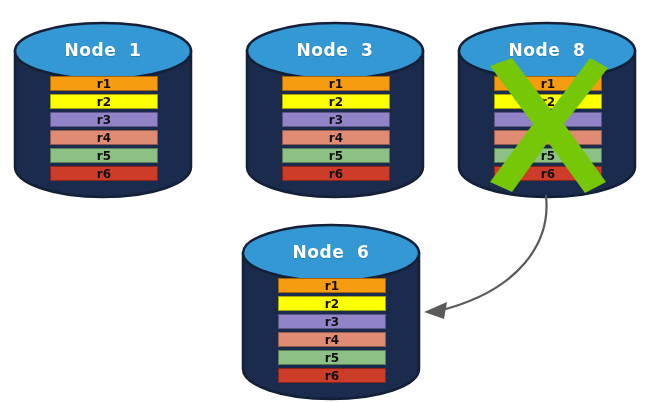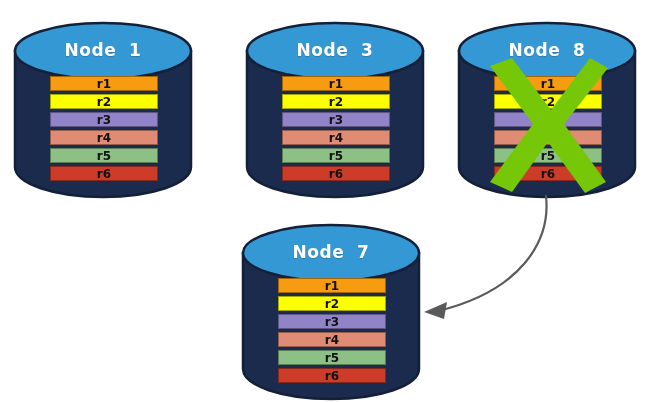--- a/index.html
+++ b/index.html
@@ -139,21 +139,21 @@
     <svg class="x-mark" style="left:30px; top:40px; width:122px; height:135px;" viewBox="0 0 122 135">
       <polygon points="4,8 26,0 65,52 104,0 122,10 78,66 120,124 99,135 62,84 26,134 4,124 47,66" fill="#76C707"></polygon>
     </svg>
   </div>
 
   <div class="node" style="left:240px; top:210px; width:182px; height:182px;">
     <svg class="node-body" viewBox="0 0 182 182" preserveAspectRatio="none">
       <path d="M3,33 L3,149 A88,30 0 0 0 179,149 L179,33 Z" fill="#1B2B4D" stroke="#141F38" stroke-width="2.5"></path>
       <ellipse cx="91" cy="33" rx="88" ry="28" fill="#3498D4" stroke="#141F38" stroke-width="2.5"></ellipse>
     </svg>
-    <div class="node-label" style="top:22px;">Node  7</div>
+    <div class="node-label" style="top:22px;">Node  6</div>
     <div class="rows" style="left:38px; width:108px; top:58px;">
       <div class="row-bar" style="background:#F79B10;">r1</div>
       <div class="row-bar" style="background:#FBFF00;">r2</div>
       <div class="row-bar" style="background:#9183C8;">r3</div>
       <div class="row-bar" style="background:#E08C74;">r4</div>
       <div class="row-bar" style="background:#8CC084;">r5</div>
       <div class="row-bar" style="background:#CC3C28;">r6</div>
     </div>
   </div>
 

